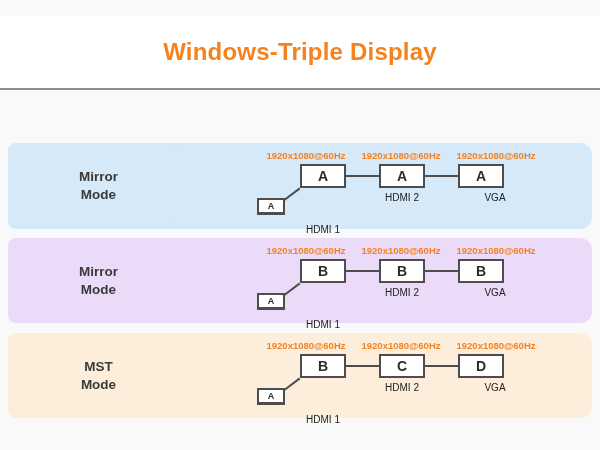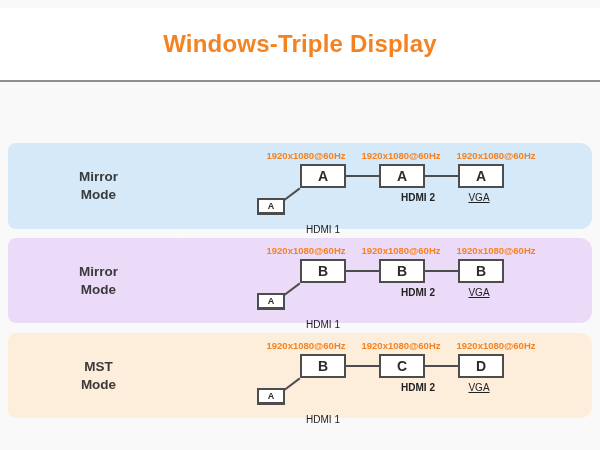--- a/index.html
+++ b/index.html
@@ -6,21 +6,21 @@
   .stage {
     position: relative;
     width: 600px;
     height: 450px;
     background: #f9f9f9;
     font-family: "Liberation Sans", sans-serif;
     overflow: hidden;
   }
   .header {
     position: absolute;
-    top: 8px; left: 0;
+    top: 16px; left: 0;
     width: 600px; height: 72px;
     background: #ffffff;
     border-bottom: 2px solid #8f8f8f;
     display: flex; align-items: center; justify-content: center;
   }
   .title {
     font-size: 24px;
     font-weight: bold;
     letter-spacing: 0.2px;
     color: #f58220;
@@ -91,22 +91,22 @@
   .conn.k2 { left: 253px; }
   .port {
     position: absolute;
     top: 49px; width: 60px;
     text-align: center;
     font-size: 10px;
     color: #222222;
     white-space: nowrap;
   }
   .port.c1 { left: 121px; margin-top: 32px; }
-  .port.c2 { left: 216px; font-weight: bold; }
-  .port.c3 { left: 277px; text-decoration: underline; }
+  .port.c2 { left: 200px; }
+  .port.c3 { left: 293px; }
   .src {
     position: absolute;
     left: 85px; top: 55px;
     width: 24px; height: 12px;
     background: #ffffff;
     border: 2px solid #4d4d4d;
     border-bottom-width: 3px;
     display: flex; align-items: center; justify-content: center;
   }
   .sletter {

